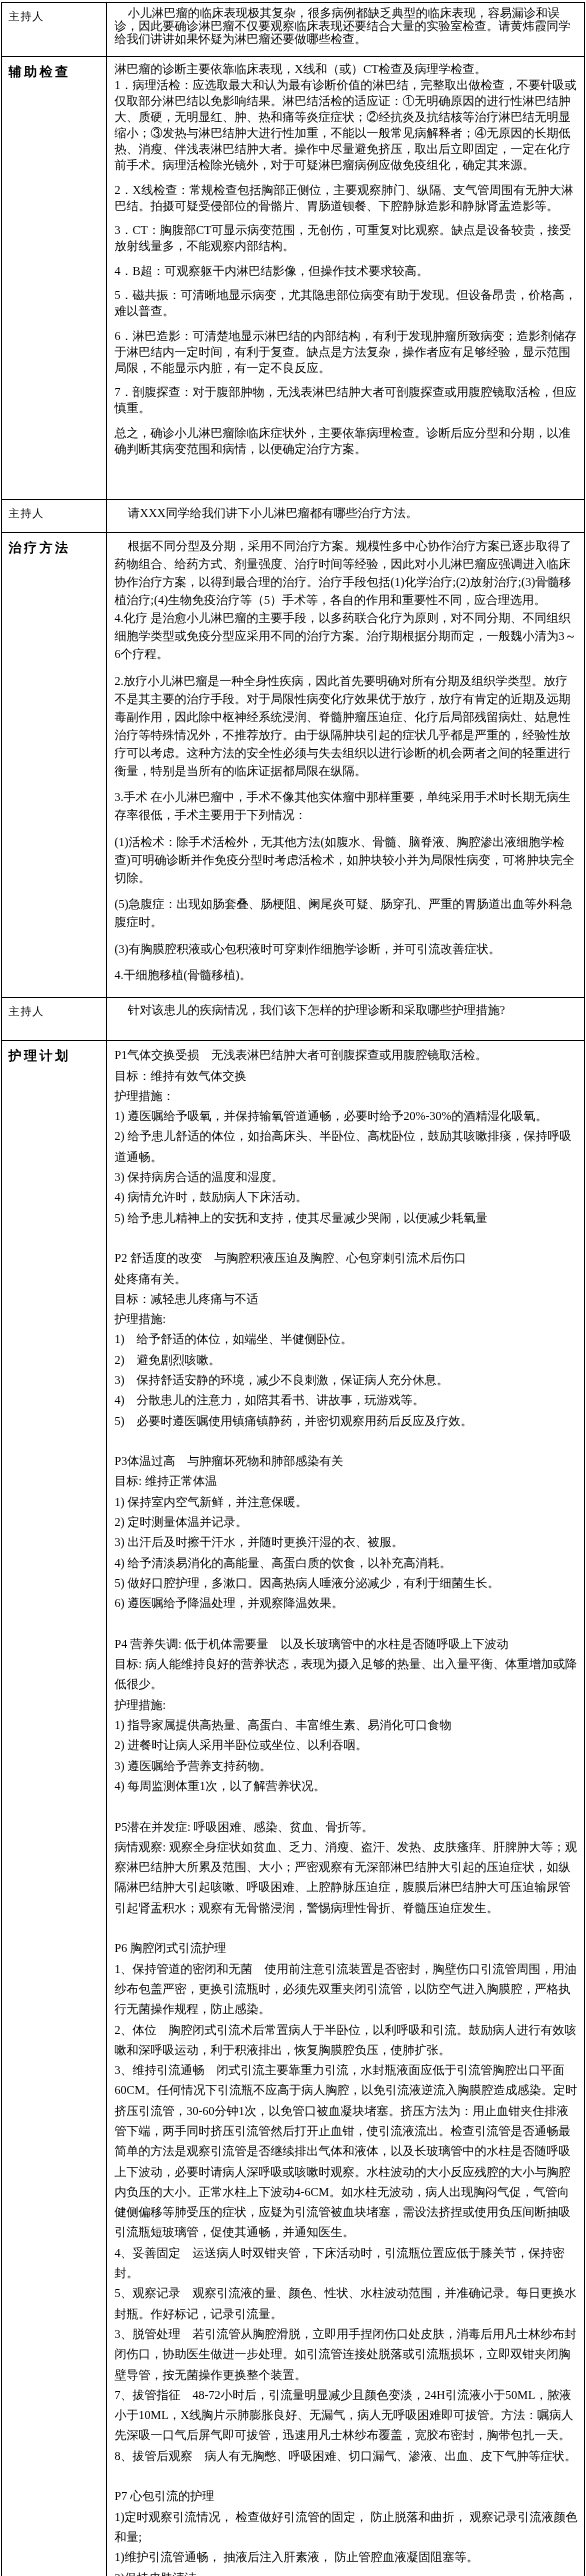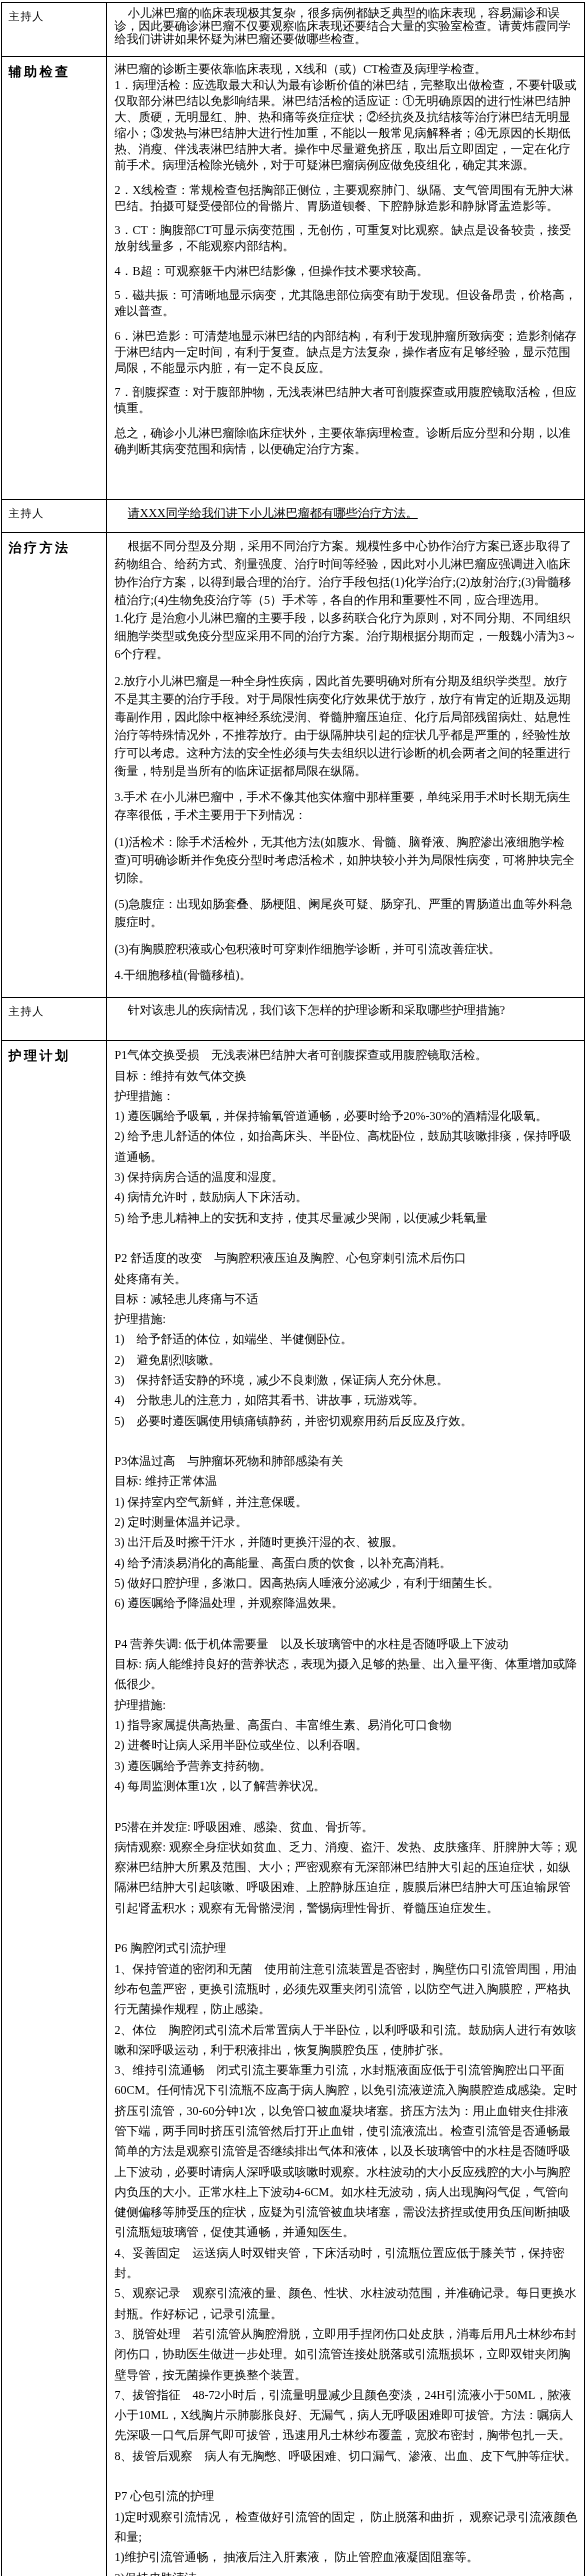--- a/index.html
+++ b/index.html
@@ -71,31 +71,31 @@
             <div class="blk gap-b">5．磁共振：可清晰地显示病变，尤其隐患部位病变有助于发现。但设备昂贵，价格高，难以普查。</div>
             <div class="blk gap-b">6．淋巴造影：可清楚地显示淋巴结的内部结构，有利于发现肿瘤所致病变；造影剂储存于淋巴结内一定时间，有利于复查。缺点是方法复杂，操作者应有足够经验，显示范围局限，不能显示内脏，有一定不良反应。</div>
             <div class="blk gap-b">7．剖腹探查：对于腹部肿物，无浅表淋巴结肿大者可剖腹探查或用腹腔镜取活检，但应慎重。</div>
             <div class="blk gap-b">总之，确诊小儿淋巴瘤除临床症状外，主要依靠病理检查。诊断后应分型和分期，以准确判断其病变范围和病情，以便确定治疗方案。</div>
           </td>
         </tr>
         <tr>
           <td class="label-cell">
             <span class="label normal">主持人</span>
           </td>
-          <td class="content-cell r2" style="height: 23px; text-decoration: underline;">
+          <td class="content-cell r2" style="height: 23px;">
             <div class="blk intro">请XXX同学给我们讲下小儿淋巴瘤都有哪些治疗方法。</div>
           </td>
         </tr>
         <tr>
           <td class="label-cell">
             <span class="label header">治疗方法</span>
           </td>
           <td class="content-cell r3" style="height: 423px;">
             <div class="blk intro">根据不同分型及分期，采用不同治疗方案。规模性多中心协作治疗方案已逐步取得了药物组合、给药方式、剂量强度、治疗时间等经验，因此对小儿淋巴瘤应强调进入临床协作治疗方案，以得到最合理的治疗。治疗手段包括(1)化学治疗;(2)放射治疗;(3)骨髓移植治疗;(4)生物免疫治疗等（5）手术等，各自的作用和重要性不同，应合理选用。</div>
-            <div class="blk gap-b">1.化疗 是治愈小儿淋巴瘤的主要手段，以多药联合化疗为原则，对不同分期、不同组织细胞学类型或免疫分型应采用不同的治疗方案。治疗期根据分期而定，一般魏小清为3～6个疗程。</div>
+            <div class="blk gap-b">4.化疗 是治愈小儿淋巴瘤的主要手段，以多药联合化疗为原则，对不同分期、不同组织细胞学类型或免疫分型应采用不同的治疗方案。治疗期根据分期而定，一般魏小清为3～6个疗程。</div>
             <div class="blk gap-b">2.放疗小儿淋巴瘤是一种全身性疾病，因此首先要明确对所有分期及组织学类型。放疗不是其主要的治疗手段。对于局限性病变化疗效果优于放疗，放疗有肯定的近期及远期毒副作用，因此除中枢神经系统浸润、脊髓肿瘤压迫症、化疗后局部残留病灶、姑息性治疗等特殊情况外，不推荐放疗。由于纵隔肿块引起的症状几乎都是严重的，经验性放疗可以考虑。这种方法的安全性必须与失去组织以进行诊断的机会两者之间的轻重进行衡量，特别是当所有的临床证据都局限在纵隔。</div>
             <div class="blk gap-b">3.手术 在小儿淋巴瘤中，手术不像其他实体瘤中那样重要，单纯采用手术时长期无病生存率很低，手术主要用于下列情况：</div>
             <div class="blk gap-b">(1)活检术：除手术活检外，无其他方法(如腹水、骨髓、脑脊液、胸腔渗出液细胞学检查)可明确诊断并作免疫分型时考虑活检术，如肿块较小并为局限性病变，可将肿块完全切除。</div>
             <div class="blk gap-b">(5)急腹症：出现如肠套叠、肠梗阻、阑尾炎可疑、肠穿孔、严重的胃肠道出血等外科急腹症时。</div>
             <div class="blk gap-b">(3)有胸膜腔积液或心包积液时可穿刺作细胞学诊断，并可引流改善症状。</div>
             <div class="blk gap-b">4.干细胞移植(骨髓移植)。</div>
           </td>
         </tr>
         <tr>
           <td class="label-cell">

